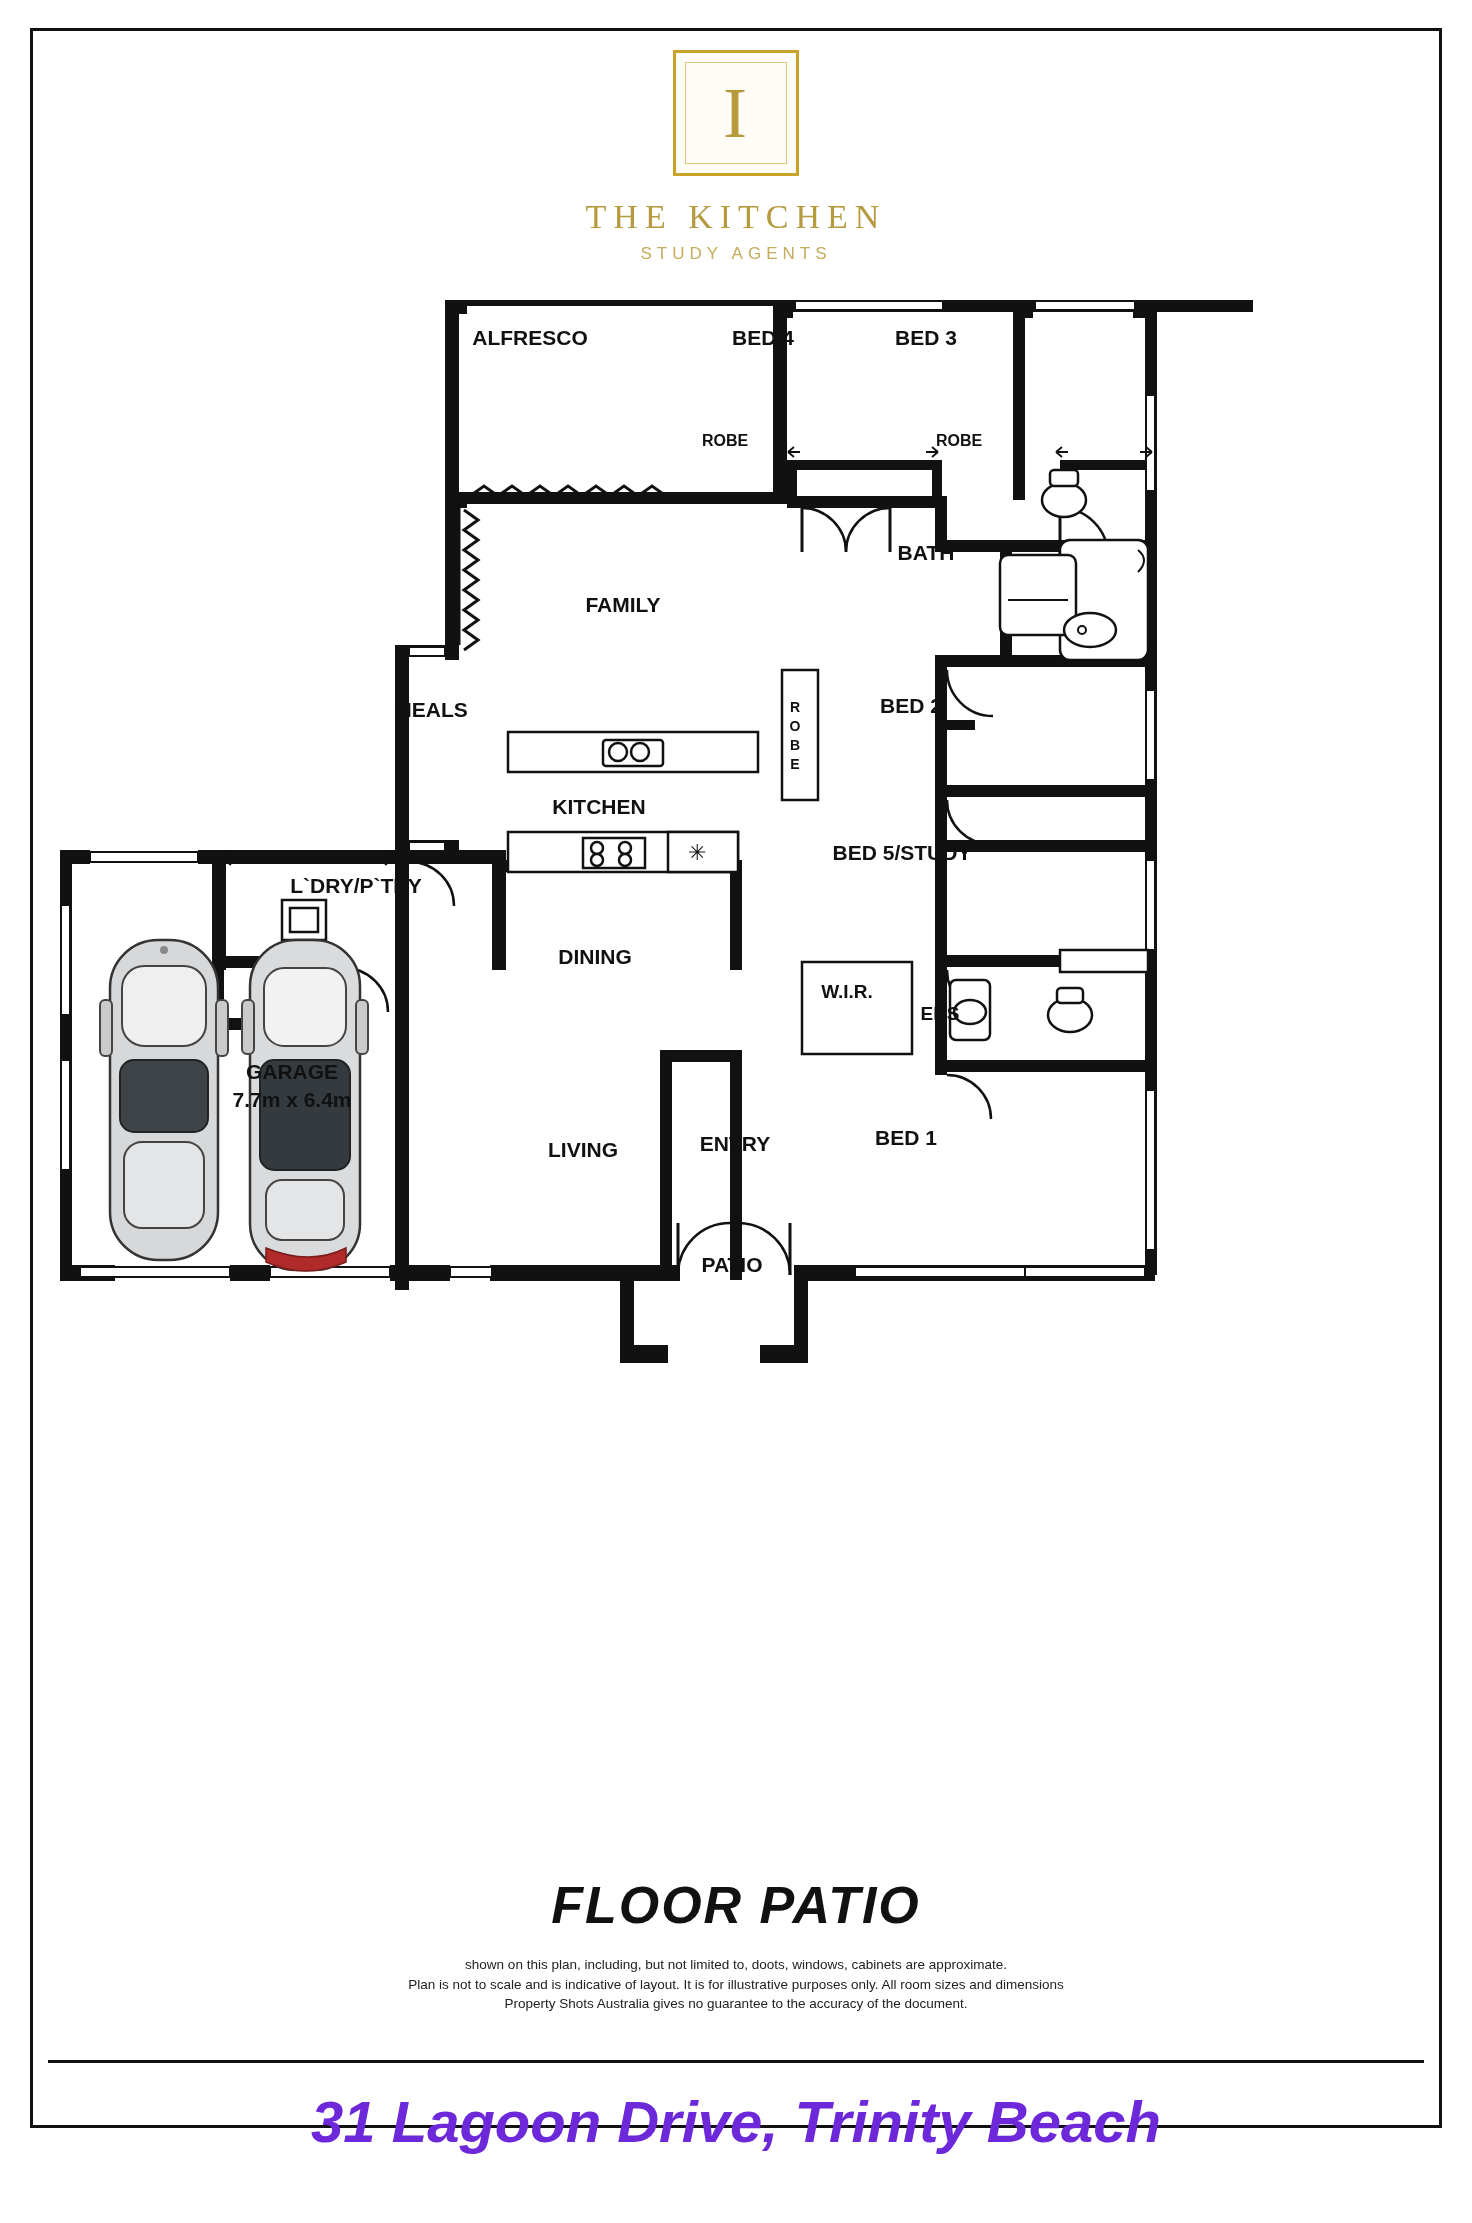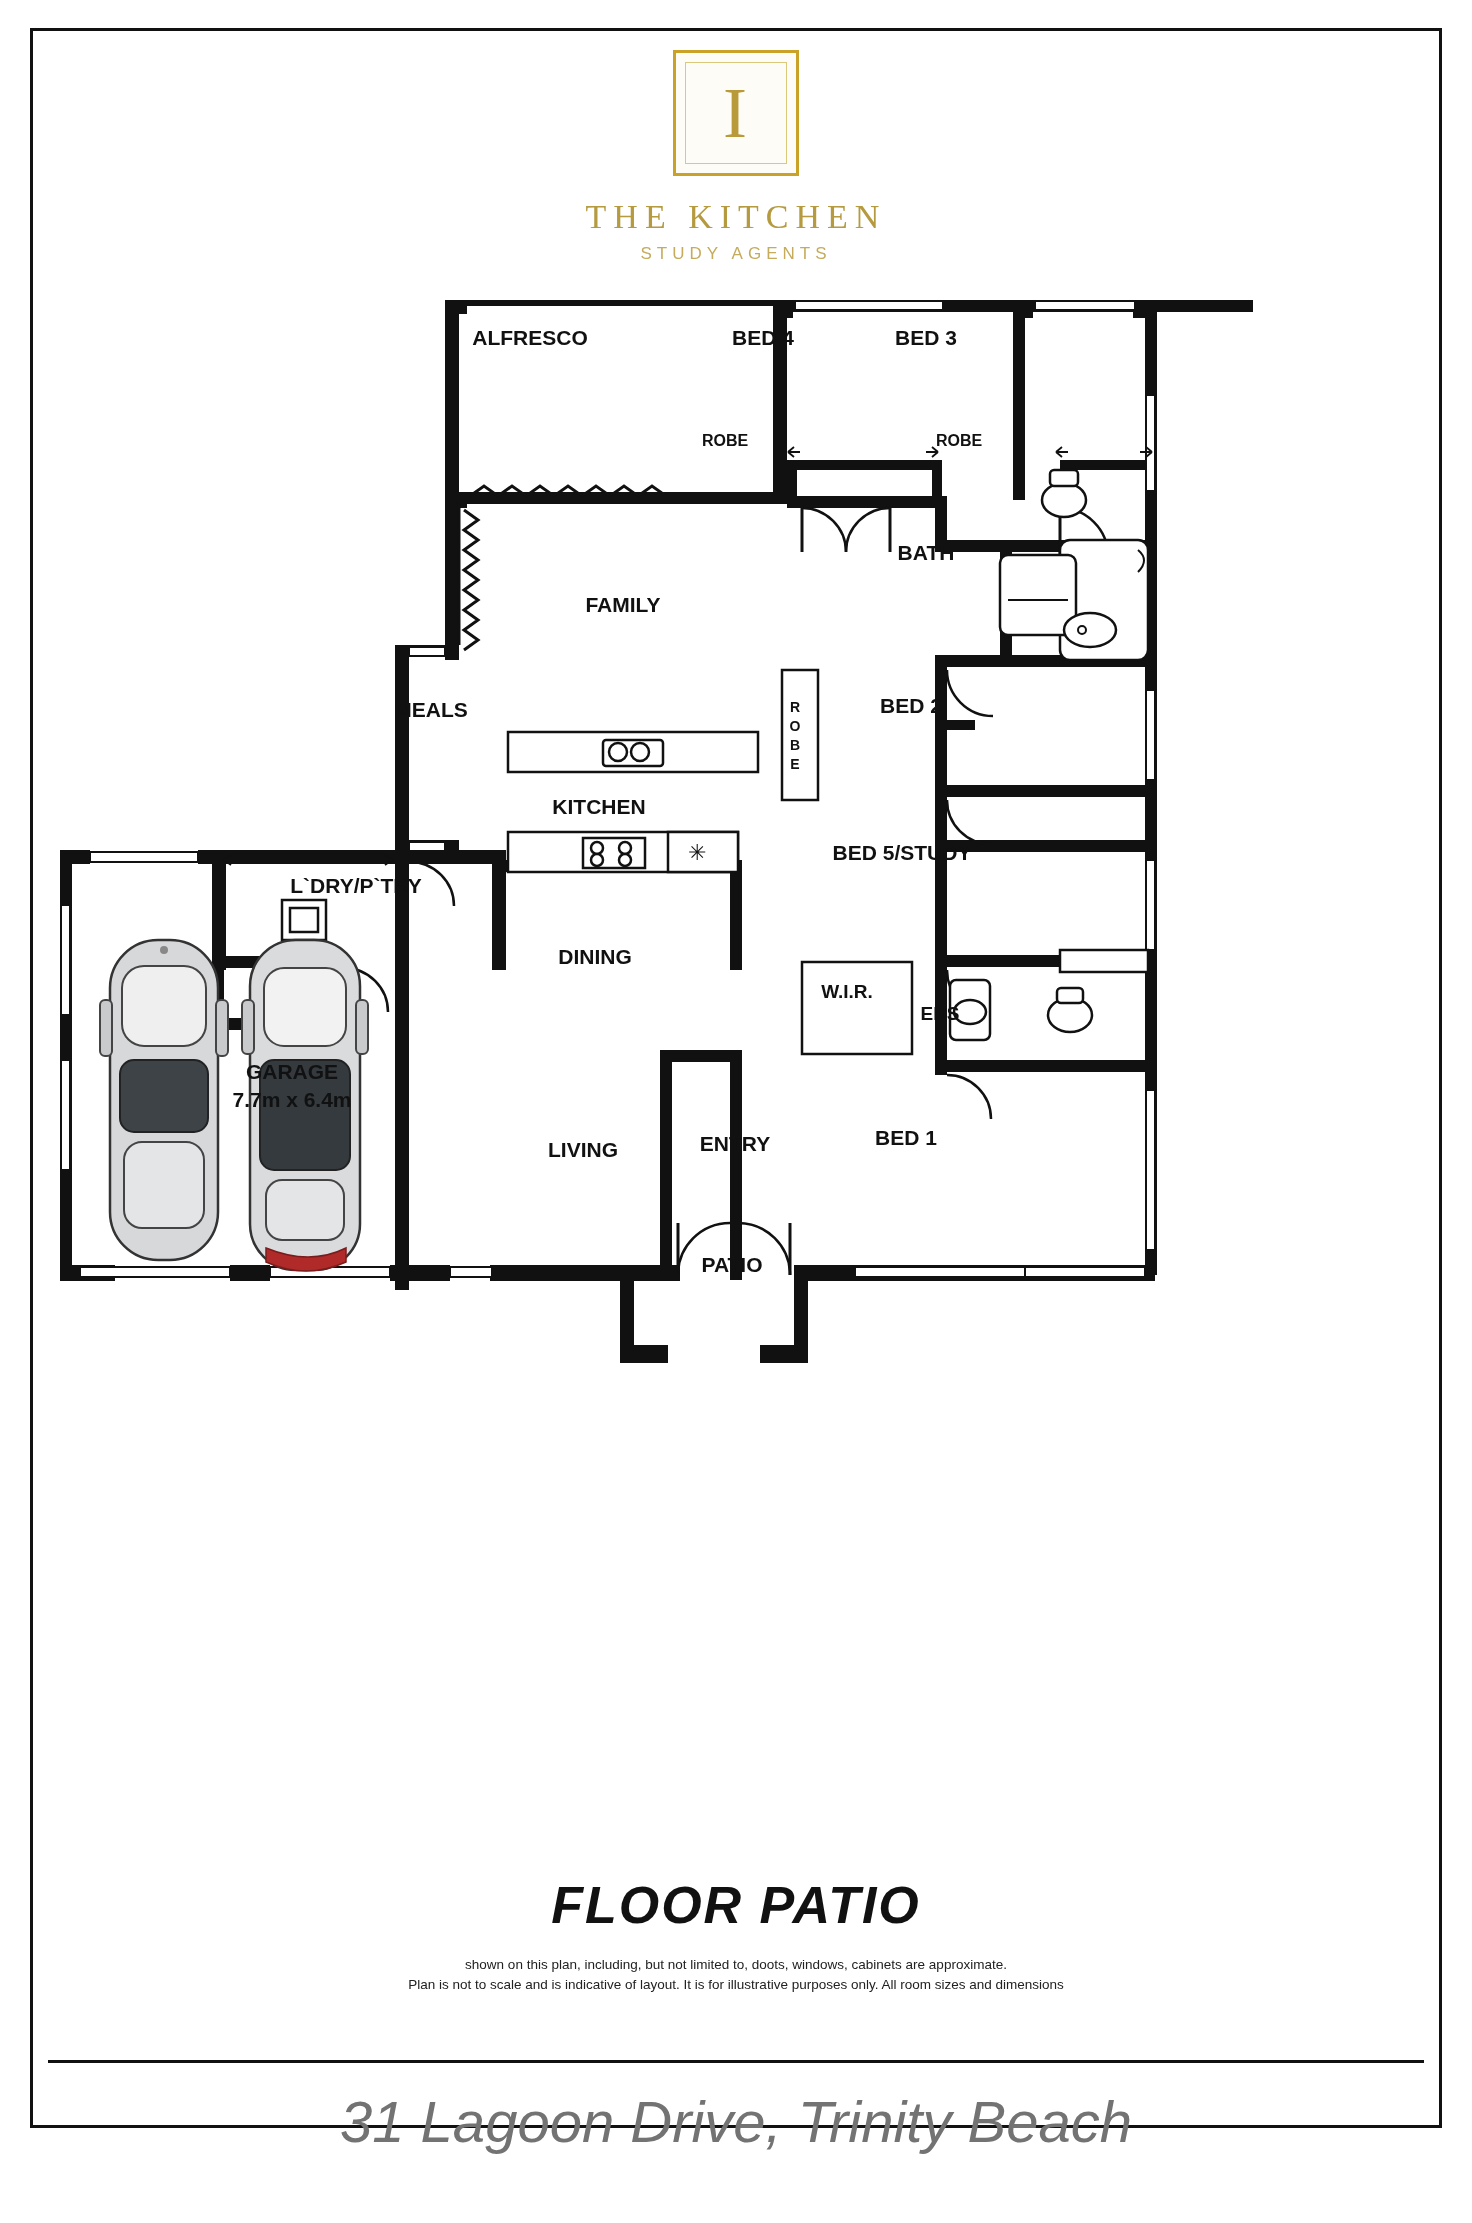--- a/index.html
+++ b/index.html
@@ -48,21 +48,21 @@
   .disclaimer{
     position:absolute;left:0;right:0;top:1955px;text-align:center;
     font-size:13.5px;line-height:1.45;color:#222;
   }
   .addr-bar{
     position:absolute;left:48px;top:2060px;width:1376px;height:120px;
     border-top:3px solid #111;box-sizing:border-box;
     display:flex;align-items:center;justify-content:center;
   }
   .addr-bar span{
-    font-size:58px;font-style:italic;font-weight:normal;color:#737373;letter-spacing:0px;
+    font-size:58px;font-style:italic;font-weight:bold;color:#6d28d9;letter-spacing:0px;
   }
   .room-label{font-weight:bold;fill:#111;font-family:"Liberation Sans", sans-serif;}
 </style>
 </head>
 <body>
 
 <div id="page">
 
   <div class="outer-frame"></div>
 
@@ -339,19 +339,20 @@
           </g>
     </g>
   </svg>
   </div>
 
   <div class="fp-title">FLOOR PATIO</div>
 
   <div class="disclaimer">
     <div>shown on this plan, including, but not limited to, doots, windows, cabinets are approximate.</div>
     <div>Plan is not to scale and is indicative of layout. It is for illustrative purposes only. All room sizes and dimensions</div>
+    <div>Property Shots Australia gives no guarantee to the accuracy of the document.</div>
   </div>
 
   <div class="addr-bar">
     <span>31 Lagoon Drive, Trinity Beach</span>
   </div>
 
 </div>
 
 </body></html>

